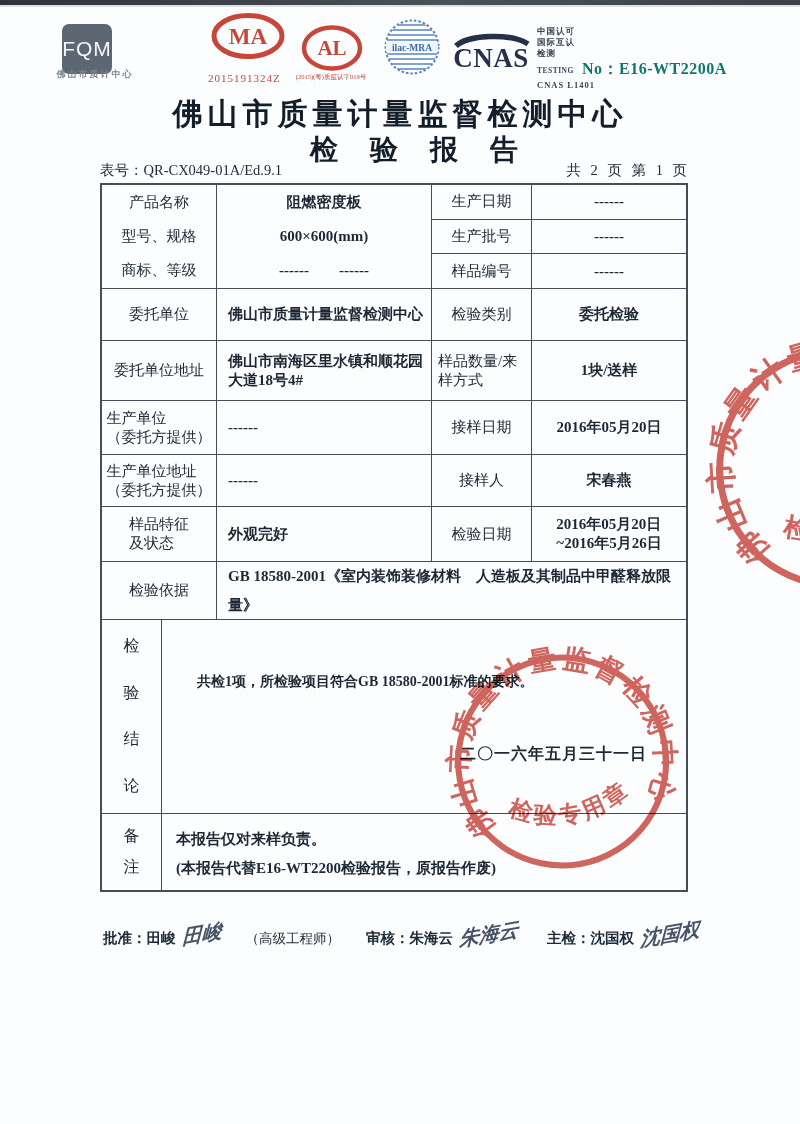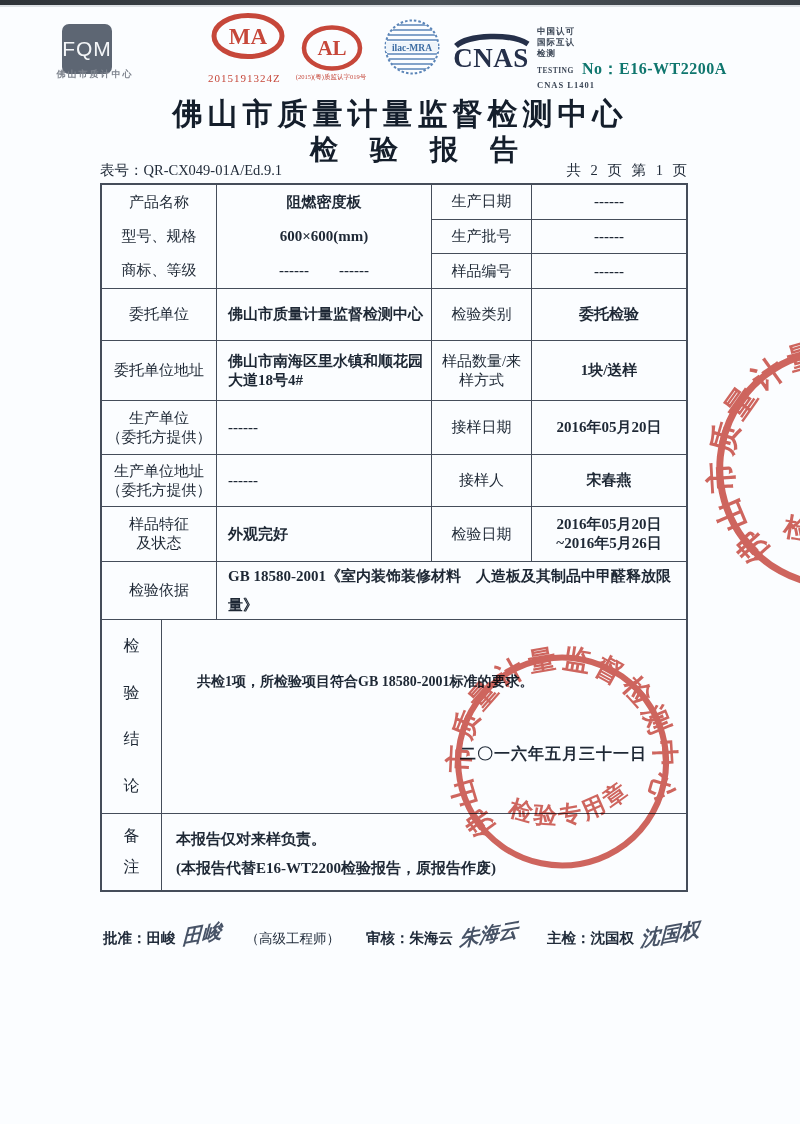--- a/index.html
+++ b/index.html
@@ -44,21 +44,21 @@
   .meta{position:absolute;left:100px;top:161px;width:590px;display:flex;
     justify-content:space-between;font-size:14.5px;color:#222c3a;}
   .meta .pg{letter-spacing:3px;}
 
   
   .tbl{position:absolute;left:100px;top:183px;width:588px;border:2px solid #454d5a;
     background:transparent;font-size:15px;box-sizing:border-box;}
   .tr{display:flex;border-bottom:1.5px solid #454d5a;box-sizing:border-box;}
   .tr:last-child{border-bottom:none;}
   .td{box-sizing:border-box;border-right:1.5px solid #454d5a;display:flex;
-    align-items:center;justify-content:center;text-align:center;}
+    align-items:center;justify-content:center;text-align:left;}
   .td:last-child{border-right:none;}
   .c1{flex:0 0 115px;}
   .c2{flex:0 0 215px;}
   .c3{flex:0 0 100px;}
   .c4{flex:1 1 auto;}
   .left{justify-content:flex-start;text-align:left;padding-left:11px;padding-right:8px;}
   .bold{font-weight:bold;}
   .preline{white-space:pre-line;}
   .r1{height:104px;}
   .r1 .stack{display:flex;flex-direction:column;justify-content:space-around;height:100%;width:100%;}

